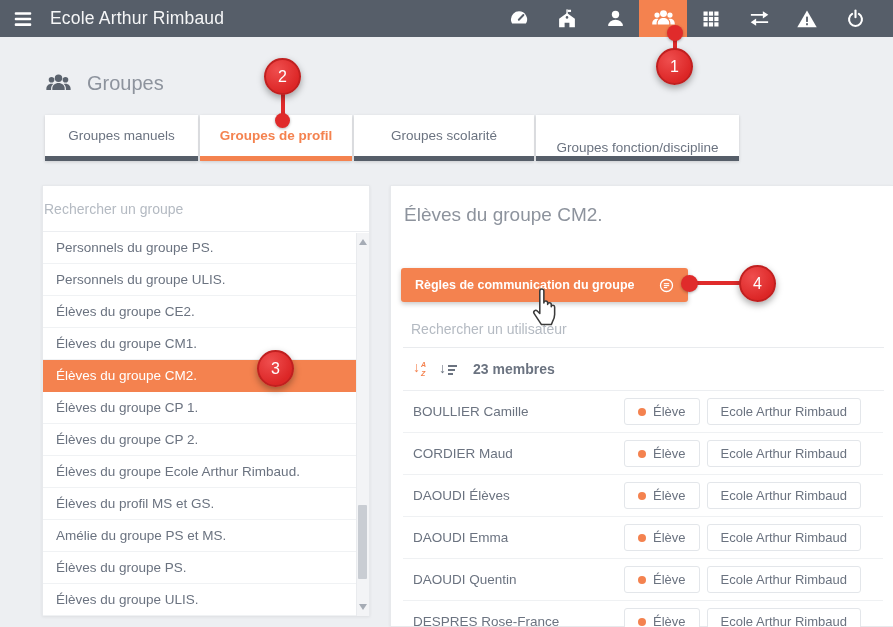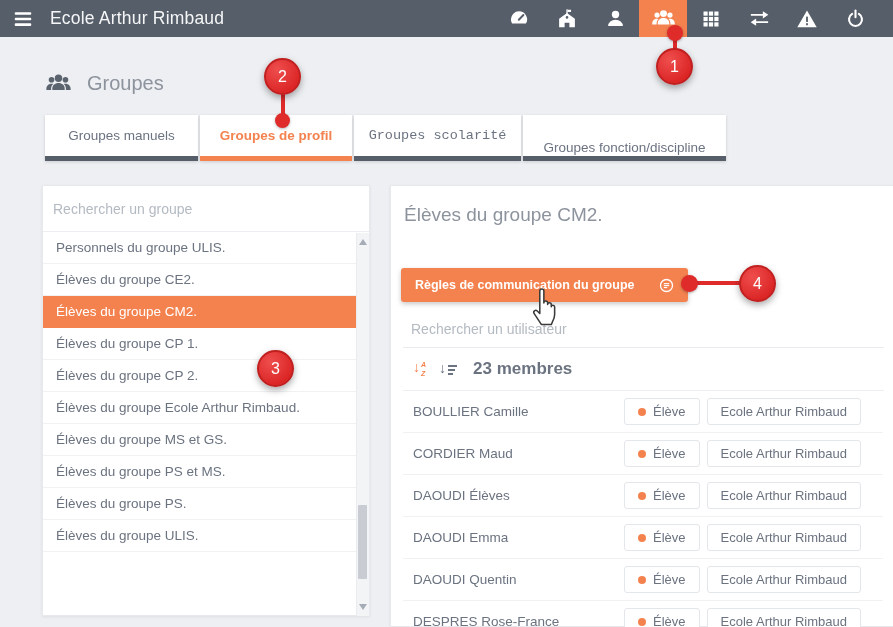--- a/index.html
+++ b/index.html
@@ -23,29 +23,29 @@
   .page-title { position:absolute; left:45px; top:70px; display:flex; align-items:center; gap:15px; }
   .page-title span { font-size:20px; color:#8d939d; }
 
   
   .tabs { position:absolute; left:45px; top:115px; display:flex; gap:2px; z-index:5; }
   .tab { background:#fff; border:none; border-bottom:5px solid #565e69; height:46px;
     display:flex; align-items:center; justify-content:center; font-size:13.5px; color:#6b7380;
     font-family:inherit; cursor:pointer; box-shadow:0 1px 3px rgba(0,0,0,.15); }
   .tab:nth-child(1){ width:153px; }
   .tab:nth-child(2){ width:152px; }
-  .tab:nth-child(3){ width:167px;font-family:Liberation Mono, monospace; }
+  .tab:nth-child(3){ width:180px; }
   .tab:nth-child(4){ width:203px;align-items:flex-end; }
   .tab.active { color:#f4824f; font-weight:700; border-bottom-color:#f4824f; }
 
   
   .left-panel { position:absolute; left:42px; top:185px; width:328px; height:431px;
     background:#fff; border:1px solid #e7e9ec; box-shadow:0 1px 3px rgba(0,0,0,.07); }
   .group-search { height:46px; border-bottom:1px solid #eceef1; display:flex; align-items:center; }
-  .group-search input { border:none; outline:none; width:100%; padding:0 10px; font-size:14px;
+  .group-search input { border:none; outline:none; width:100%; padding:0 1px; font-size:14px;
     color:#6b7380; background:transparent; font-family:inherit; }
   input::placeholder { color:#b4bac2; opacity:1; }
   .group-list { position:relative; }
   .group-item { height:32px; line-height:31px; padding-left:13px; font-size:13.5px; color:#6b7380;
     border-bottom:1px solid #f0f2f4; cursor:pointer; white-space:nowrap; overflow:hidden; }
   .group-item.active { background:#f4824f; color:#fff; border-bottom-color:#f4824f; }
 
   .scrollbar { position:absolute; top:47px; right:0; width:13px; height:383px; background:#f3f4f6;
     border-left:1px solid #e9ebee; z-index:6; }
   .sb-arrow { position:absolute; left:2px; width:0; height:0;
@@ -70,21 +70,21 @@
   .sort-bar { position:absolute; left:12px; top:162px; width:481px; height:43px;
     border-bottom:1px solid #eceef1; display:flex; align-items:center; padding-left:10px; gap:13px; }
   .sort-ic { display:inline-flex; align-items:flex-start; cursor:pointer; }
   .sort-ic .arr { font-size:14px; line-height:1.1; }
   .sort-alpha { color:#f4824f; }
   .alpha-col { display:flex; flex-direction:column; font-size:7px; font-weight:700; line-height:1.15; margin-left:1px; margin-top:1px; }
   .sort-amount { color:#6b7380; }
   .bars { display:flex; flex-direction:column; gap:2px; margin-left:2px; margin-top:4px; }
   .bars i { display:block; height:2px; background:#6b7380; }
   .bars i:nth-child(1){ width:9px; } .bars i:nth-child(2){ width:7px; } .bars i:nth-child(3){ width:5px; }
-  .members-count { font-size:17px; color:#6b7380; font-weight:600; margin-left:3px; }
+  .members-count { font-size:14px; color:#6b7380; font-weight:600; margin-left:3px; }
 
   .member-list { position:absolute; left:0; top:205px; width:100%; }
   .member-row { display:flex; align-items:center; height:42px; margin:0 10px 0 12px;
     padding:0 22px 0 10px; border-bottom:1px solid #eff1f3; }
   .member-name { flex:1; font-size:13.5px; color:#6b7380; }
   .badge { height:27px; display:inline-flex; align-items:center; background:#fff;
     border:1px solid #e3e6ea; border-radius:3px; padding:0 13px; font-size:13px; color:#6b7380; gap:7px; }
   .badge + .badge { margin-left:7px; }
   .role-dot { width:8px; height:8px; border-radius:50%; background:#f4824f; }
 
@@ -213,28 +213,30 @@
       <span>Groupes fonction/discipline</span>
     </button>
   </div>
 
 <div class="left-panel">
   <div class="group-search">
     <input type="text" placeholder="Rechercher un groupe" style="">
   </div>
   <div class="group-list">
 
+  <div class="group-item"><span>Personnels du groupe PS.</span></div>
       <div class="group-item"><span>Personnels du groupe ULIS.</span></div>
       <div class="group-item"><span>Élèves du groupe CE2.</span></div>
+      <div class="group-item"><span>Élèves du groupe CM1.</span></div>
       <div class="group-item active"><span>Élèves du groupe CM2.</span></div>
       <div class="group-item"><span>Élèves du groupe CP 1.</span></div>
       <div class="group-item"><span>Élèves du groupe CP 2.</span></div>
       <div class="group-item"><span>Élèves du groupe Ecole Arthur Rimbaud.</span></div>
-      <div class="group-item"><span>Élèves du groupe MS et GS.</span></div>
-      <div class="group-item"><span>Élèves du groupe PS et MS.</span></div>
+      <div class="group-item"><span>Élèves du profil MS et GS.</span></div>
+      <div class="group-item"><span>Amélie du groupe PS et MS.</span></div>
       <div class="group-item"><span>Élèves du groupe PS.</span></div>
       <div class="group-item"><span>Élèves du groupe ULIS.</span></div>
     </div>
   <div class="scrollbar">
     <div class="sb-arrow sb-up"></div>
     <div class="sb-thumb"></div>
     <div class="sb-arrow sb-down"></div>
   </div>
 </div>
 

